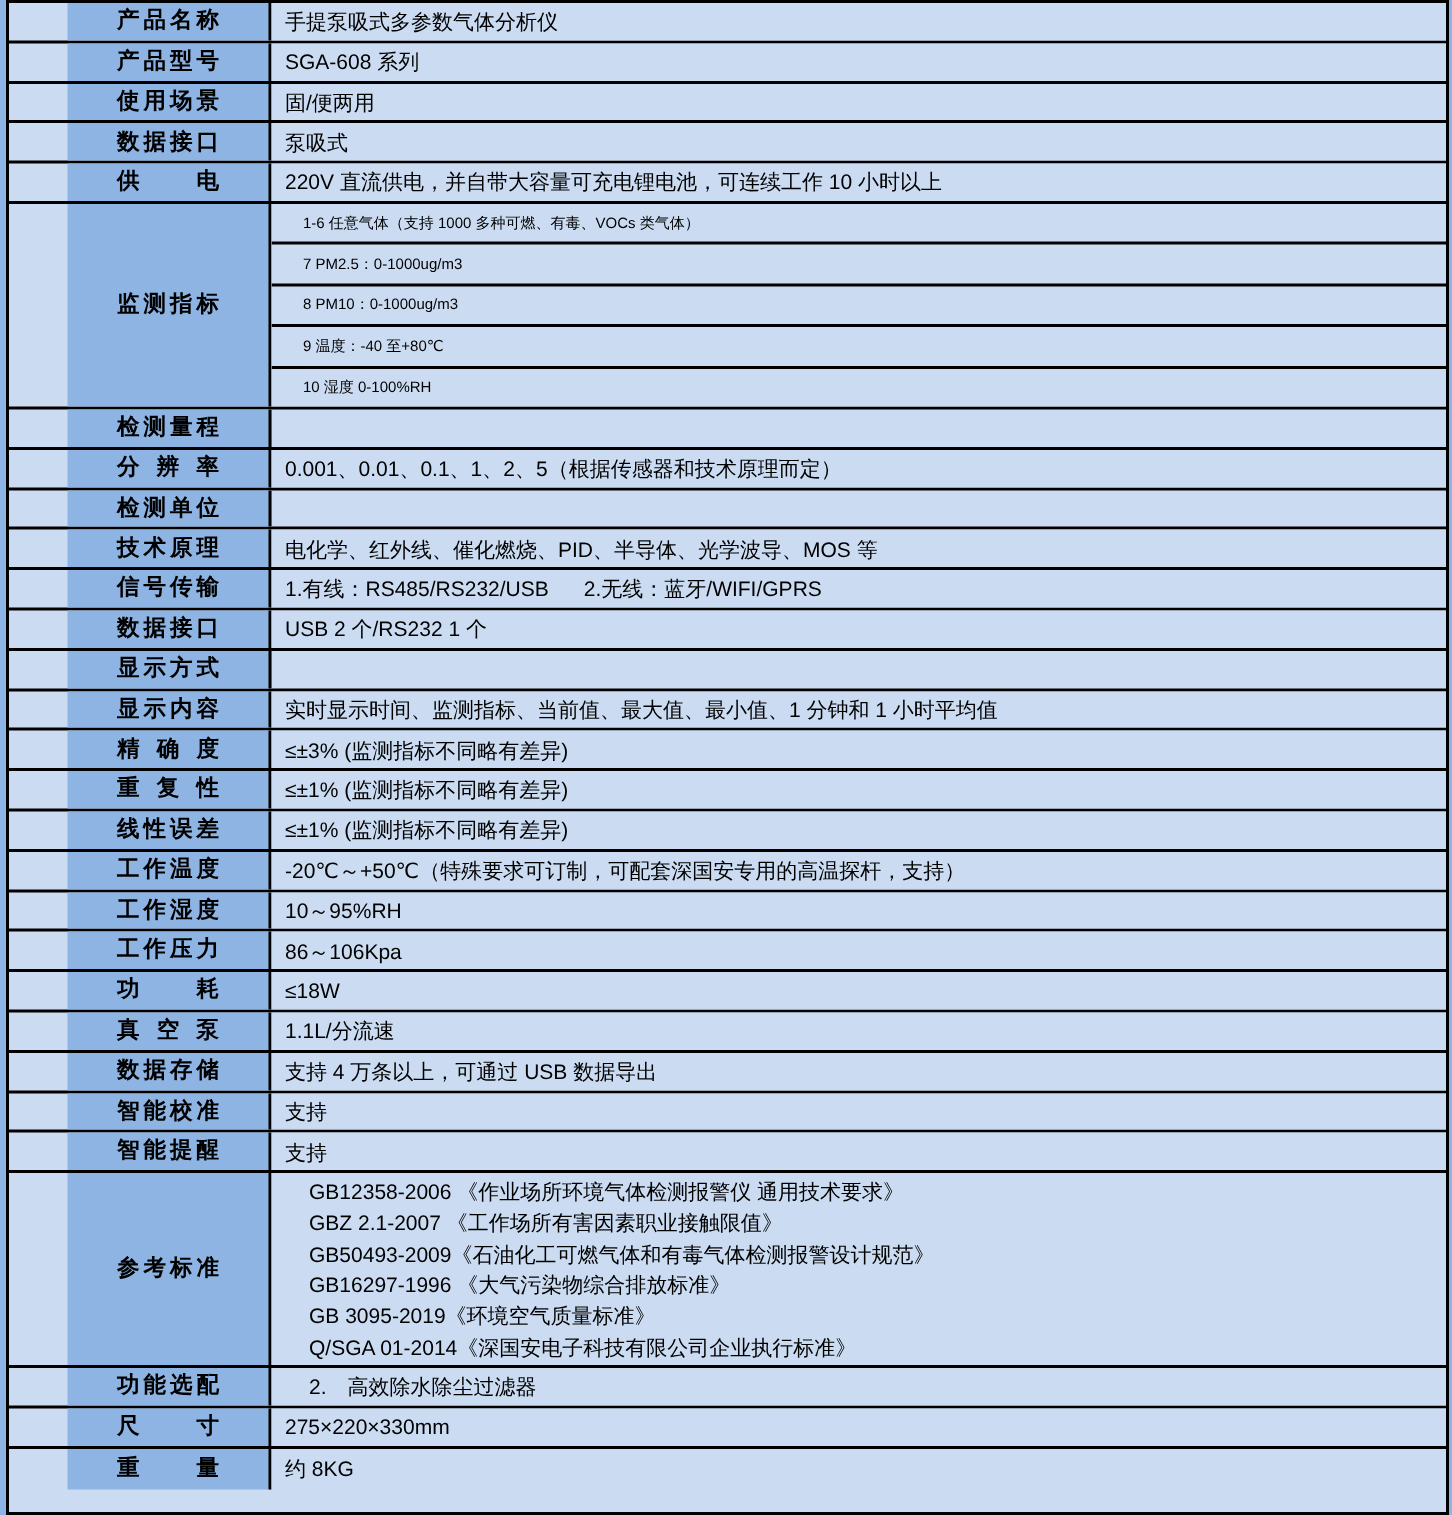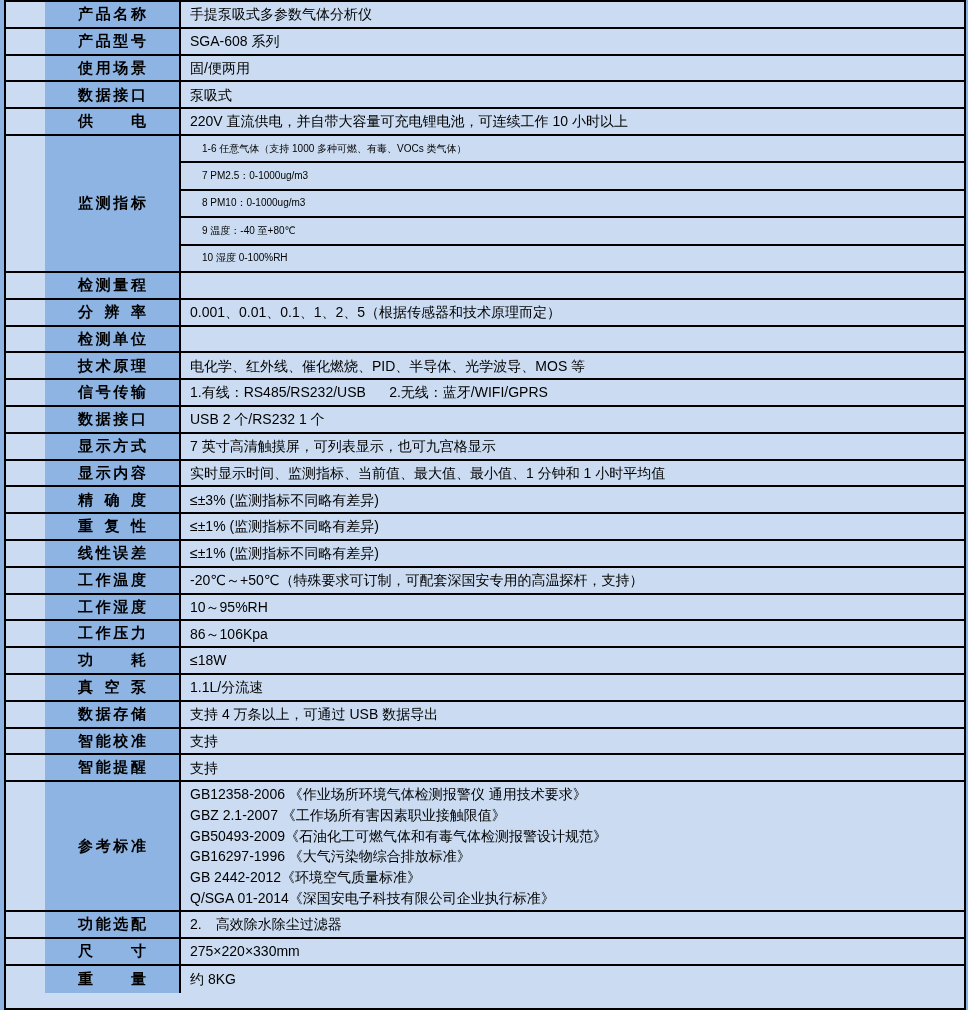--- a/index.html
+++ b/index.html
@@ -65,21 +65,21 @@
   .sub-cell {
     flex: 1 1 0;
     display: flex;
     align-items: center;
     padding-left: 21px;
     font-size: 10px;
     white-space: pre-wrap;
     border-bottom: 2px solid #000;
   }
   .sub-cell:last-child { border-bottom: none; }
-  .row-multiline .value-cell { padding: 2px 0; }
+  .row-multiline .value-cell { padding: 2px 16px; }
   .row-multiline .value-line { line-height: 20.7px; }
 </style>
 </head>
 <body>
 
 <div class="spec-table">
     <div class="row row-single">
     <div class="label-cell">
       <div class="label-text">产品名称</div>
     </div>
@@ -170,23 +170,20 @@
       <div class="label-text">数据接口</div>
     </div>
     <div class="value-cell">
         <div class="value-line">USB 2 个/RS232 1 个</div>
       </div>
   </div>
     <div class="row row-single">
     <div class="label-cell">
       <div class="label-text">显示方式</div>
     </div>
-    <div class="value-cell">
-        <div class="value-line">7 英寸高清触摸屏，可列表显示，也可九宫格显示</div>
-      </div>
   </div>
     <div class="row row-single">
     <div class="label-cell">
       <div class="label-text">显示内容</div>
     </div>
     <div class="value-cell">
         <div class="value-line">实时显示时间、监测指标、当前值、最大值、最小值、1 分钟和 1 小时平均值</div>
       </div>
   </div>
     <div class="row row-single">
@@ -279,21 +276,21 @@
   </div>
     <div class="row row-multiline">
     <div class="label-cell">
       <div class="label-text">参考标准</div>
     </div>
     <div class="value-cell">
         <div class="value-line">GB12358-2006 《作业场所环境气体检测报警仪 通用技术要求》</div>
         <div class="value-line">GBZ 2.1-2007 《工作场所有害因素职业接触限值》</div>
         <div class="value-line">GB50493-2009《石油化工可燃气体和有毒气体检测报警设计规范》</div>
         <div class="value-line">GB16297-1996 《大气污染物综合排放标准》</div>
-        <div class="value-line">GB 2442-2012《环境空气质量标准》</div>
+        <div class="value-line">GB 3095-2019《环境空气质量标准》</div>
         <div class="value-line">Q/SGA 01-2014《深国安电子科技有限公司企业执行标准》</div>
       </div>
   </div>
     <div class="row row-multiline">
     <div class="label-cell">
       <div class="label-text">功能选配</div>
     </div>
     <div class="value-cell">
         <div class="value-line">2.　高效除水除尘过滤器</div>
       </div>

